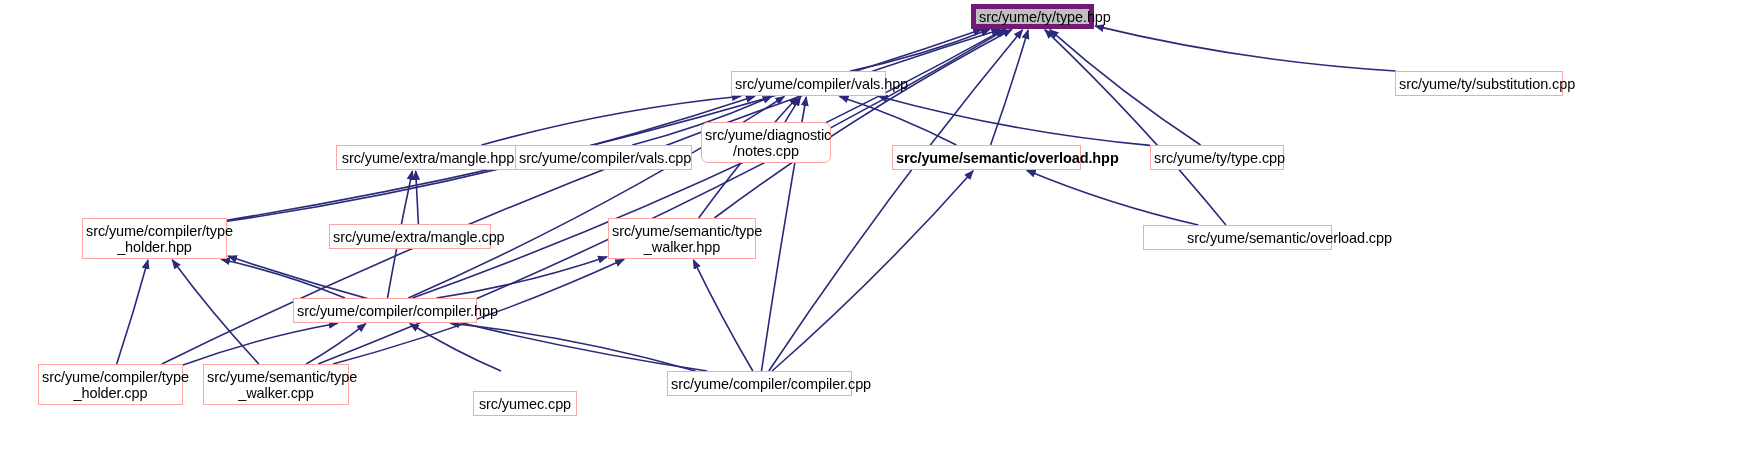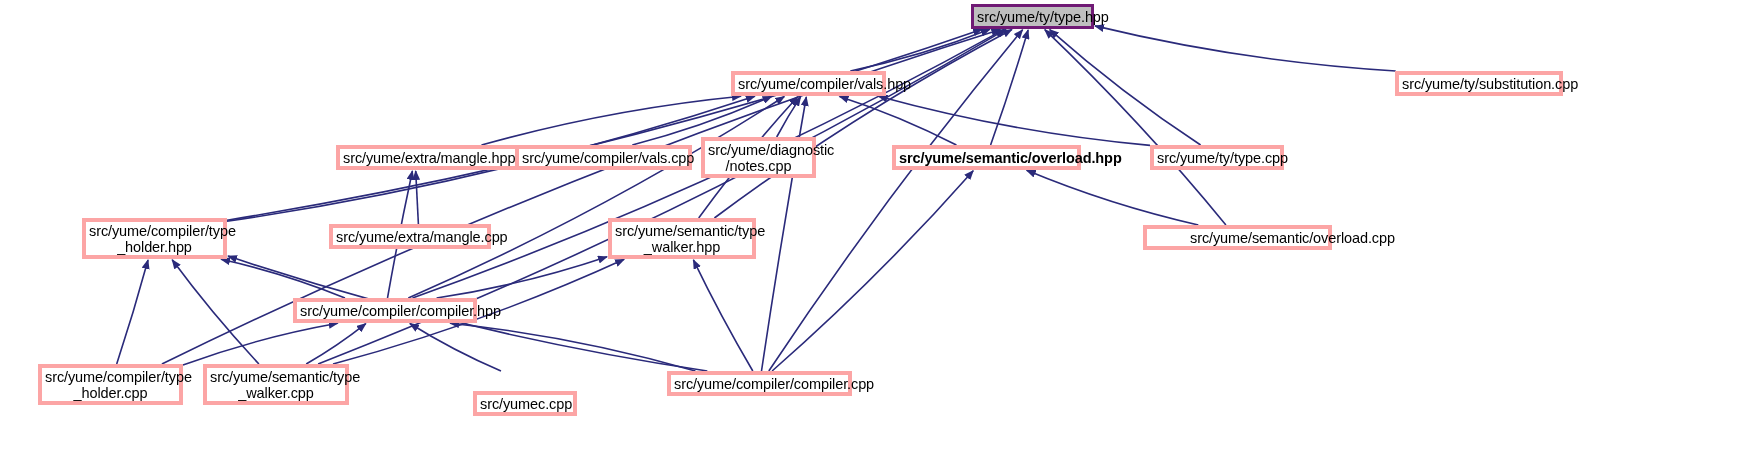--- a/index.html
+++ b/index.html
@@ -21,36 +21,36 @@
     position: absolute;
     left: 0;
     top: 0;
     width: 1747px;
     height: 455px;
     pointer-events: none;
   }
   .node {
     position: absolute;
     box-sizing: border-box;
-    border: 4px solid #fca5a5;
+    border: 1px solid #fca5a5;
     background: #ffffff;
     color: #000000;
     font-size: 14.5px;
     line-height: 16px;
     display: flex;
     align-items: center;
     justify-content: center;
     text-align: center;
     white-space: pre-line;
     letter-spacing: -0.1px;
     z-index: 5;
   }
   .node.root {
     background: #bfbfbf;
-    border: 3px solid #701a75;
+    border: 5px solid #701a75;
   }
   .node-label {
     display: block;
     width: 100%;
     padding: 0 3px;
     box-sizing: border-box;
   }
 </style>
 </head>
 <body>
@@ -99,21 +99,21 @@
         <path d="M183.0,365.0 Q258.5,337.4 337.7,323.3" marker-end="url(#arrow)"></path>
         <path d="M306.2,364.0 Q337.5,346.0 365.8,323.6" marker-end="url(#arrow)"></path>
       </g>
   </svg>
   <div id="nodes-layer">
       <div class="node root" style="left: 971px; top: 4px; width: 123px; height: 25px;"><span class="node-label">src/yume/ty/type.hpp</span></div>
       <div class="node" style="left: 731px; top: 71px; width: 155px; height: 25px;"><span class="node-label">src/yume/compiler/vals.hpp</span></div>
       <div class="node" style="left: 1395px; top: 71px; width: 168px; height: 25px; align-items: center;"><span class="node-label">src/yume/ty/substitution.cpp</span></div>
       <div class="node" style="left: 336px; top: 145px; width: 184px; height: 25px;"><span class="node-label">src/yume/extra/mangle.hpp</span></div>
       <div class="node" style="left: 515px; top: 145px; width: 177px; height: 25px;"><span class="node-label">src/yume/compiler/vals.cpp</span></div>
-      <div class="node" style="left: 701px; top: 137px; width: 115px; height: 41px;"><span class="node-label">src/yume/diagnostic
+      <div class="node" style="left: 701px; top: 122px; width: 130px; height: 41px; border-radius: 7px;"><span class="node-label">src/yume/diagnostic
 /notes.cpp</span></div>
       <div class="node" style="left: 892px; top: 145px; width: 189px; height: 25px; font-weight: bold;"><span class="node-label">src/yume/semantic/overload.hpp</span></div>
       <div class="node" style="left: 1150px; top: 145px; width: 134px; height: 25px;"><span class="node-label">src/yume/ty/type.cpp</span></div>
       <div class="node" style="left: 82px; top: 218px; width: 145px; height: 41px;"><span class="node-label">src/yume/compiler/type
 _holder.hpp</span></div>
       <div class="node" style="left: 329px; top: 224px; width: 162px; height: 25px;"><span class="node-label">src/yume/extra/mangle.cpp</span></div>
       <div class="node" style="left: 608px; top: 218px; width: 148px; height: 41px;"><span class="node-label">src/yume/semantic/type
 _walker.hpp</span></div>
       <div class="node" style="left: 1143px; top: 225px; width: 189px; height: 25px; padding-left: 40px;"><span class="node-label">src/yume/semantic/overload.cpp</span></div>
       <div class="node" style="left: 293px; top: 298px; width: 184px; height: 25px;"><span class="node-label">src/yume/compiler/compiler.hpp</span></div>

